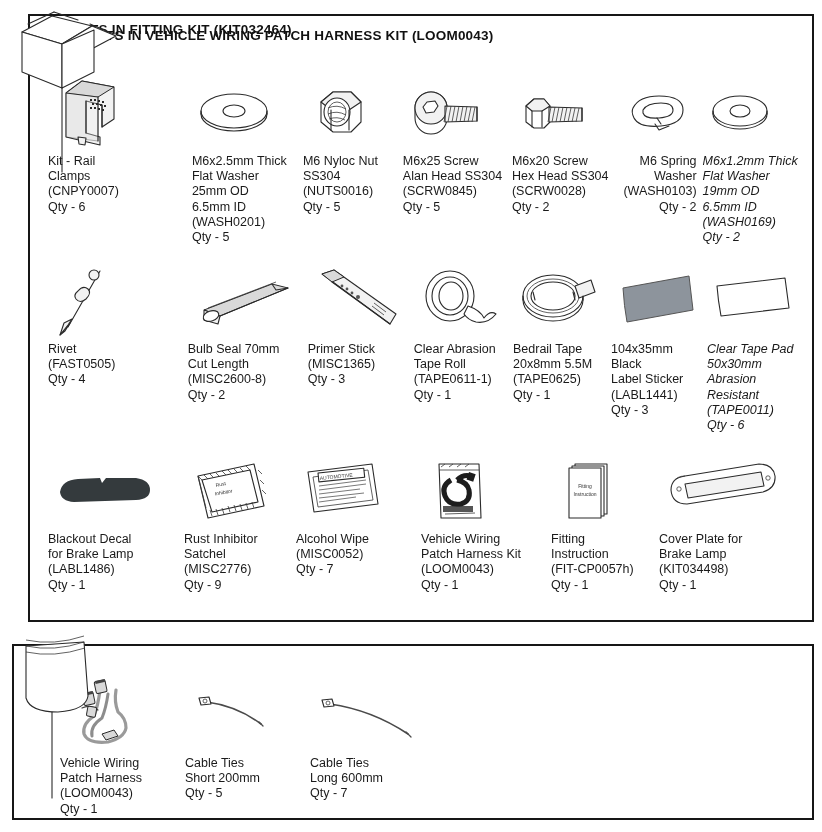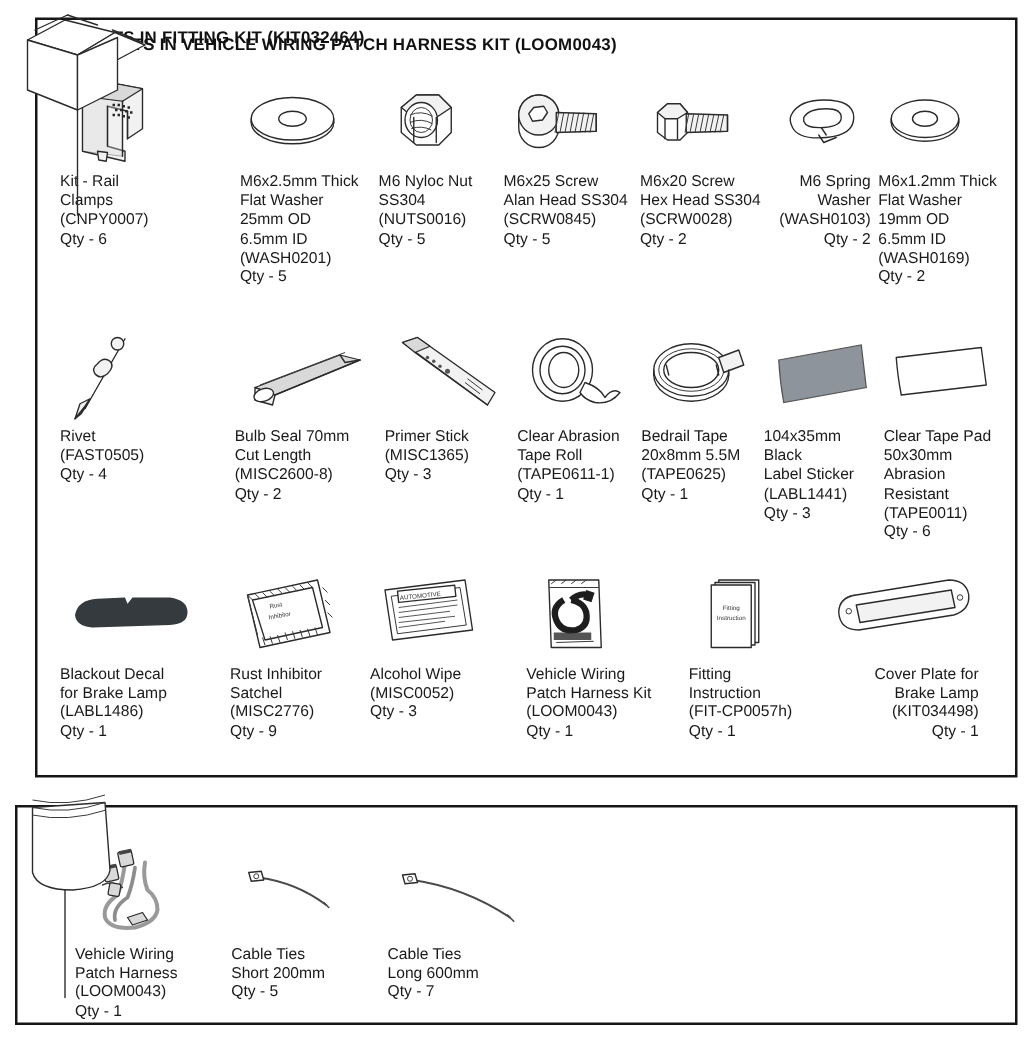--- a/index.html
+++ b/index.html
@@ -55,21 +55,21 @@
   }
   #box-glyph { left: 4px; top: 2px; }
   #bag-glyph { left: 8px; top: 630px; }
 
   
   .row {
     position: absolute;
     display: flex;
     align-items: flex-start;
   }
-  #row-hardware { left: 48px; top: 58px; width: 760px; }
+  #row-hardware { left: 48px; top: 74px; width: 760px; }
   #row-consumables { left: 48px; top: 262px; width: 760px; justify-content: space-between; }
   #row-accessories { left: 48px; top: 452px; width: 760px; }
   #row-harness { left: 60px; top: 678px; width: 740px; }
 
   .part {
     box-sizing: border-box;
     padding-right: 6px;
   }
   .part-art {
     height: 78px;
@@ -79,27 +79,27 @@
     padding-left: 4px;
   }
   .part-art.tall { height: 76px; }
   .part-label {
     font-size: 12.5px;
     line-height: 15.2px;
     color: #1a1a1a;
     white-space: pre-line;
     padding-top: 2px;
   }
-  .part-label.centered { text-align: right; }
+  .part-label.centered { text-align: left; }
 
   
   .w-88  { width: 88px; text-align: right; }
   .w-108 { width: 108px; }
   .w-112 { width: 112px; }
-  .w-114 { width: 114px; }
+  .w-114 { width: 114px; font-style: italic; }
   .w-118 { width: 118px; }
   .w-120 { width: 120px; margin-left: 44px; }
   .w-125 { width: 125px; }
   .w-130 { width: 130px; }
   .w-136 { width: 136px; }
 
   svg { display: block; overflow: visible; }
   .ln { fill: none; stroke: #2a2a2a; stroke-width: 1.1; stroke-linejoin: round; stroke-linecap: round; }
   .ln-thin { fill: none; stroke: #3a3a3a; stroke-width: 0.8; }
   .fill-lt { fill: #f2f2f2; stroke: #2a2a2a; stroke-width: 1.1; stroke-linejoin: round; }
@@ -472,21 +472,21 @@
           <path d="M19 28 L66 22"></path>
             <path d="M19 32 L66 26"></path>
             <path d="M19 36 L60 31"></path>
           <path d="M19 40 L64 35"></path>
             <path d="M19 44 L56 39"></path>
         </g>
       </svg>
     </div>
     <div class="part-label">Alcohol Wipe
 (MISC0052)
-Qty - 3</div>
+Qty - 7</div>
   </div>
 
   <div class="part w-130">
     <div class="part-art">
       <svg width="74" height="70" viewBox="0 0 74 70">
         <path class="fill-wh" d="M14 8 L54 8 L56 62 L16 62 Z"></path>
         <path class="ln-thin" d="M14 14 L54 14"></path>
         <path class="ln-thin" d="M16 11 L20 8"></path>
           <path class="ln-thin" d="M24 11 L28 8"></path>
         <path class="ln-thin" d="M32 11 L36 8"></path>

